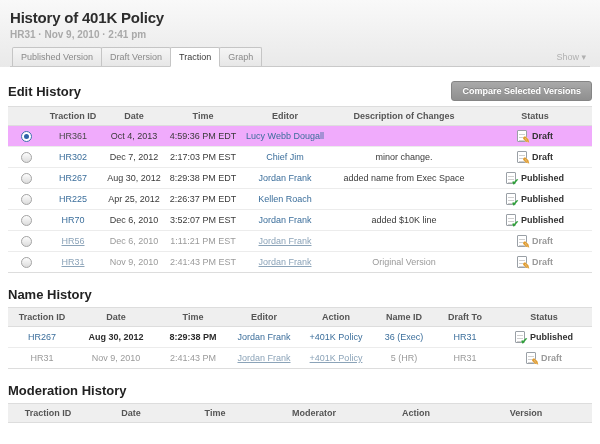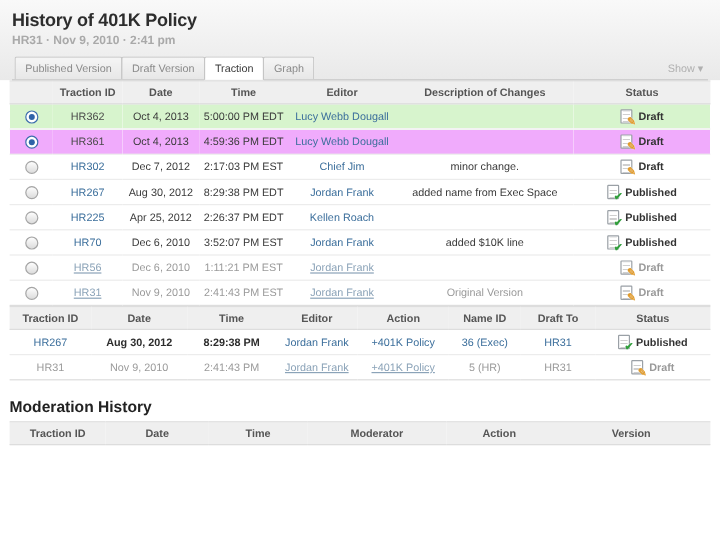--- a/index.html
+++ b/index.html
@@ -74,20 +74,24 @@
     <div class="tab">Published Version</div>
     <div class="tab">Draft Version</div>
     <div class="tab active">Traction</div>
     <div class="tab">Graph</div>
     <div class="show-menu">Show ▾</div>
   </div>
 </div>
 
 <div class="content">
 
+  <div class="section-head">
+    <div class="section-title">Edit History</div>
+    <button class="compare-btn">Compare Selected Versions</button>
+  </div>
   <table>
     <colgroup>
         <col class="c-radio">
         <col class="c-id">
         <col class="c-date">
         <col class="c-time">
         <col class="c-editor">
         <col class="c-desc">
         <col class="c-status">
       </colgroup>
@@ -96,29 +100,20 @@
       <td></td>
       <td>Traction ID</td>
       <td>Date</td>
       <td>Time</td>
       <td>Editor</td>
       <td>Description of Changes</td>
       <td>Status</td>
     </tr>
       </thead>
     <tbody>
-      <tr class="hl-green">
-        <td class="radio-cell"><span class="radio selected"></span></td>
-        <td><span class="plain-id">HR362</span></td>
-        <td>Oct 4, 2013</td>
-        <td>5:00:00 PM EDT</td>
-        <td><a class="lnk">Lucy Webb Dougall</a></td>
-        <td></td>
-        <td><span class="doc-icon"><span class="badge badge-draft">✎</span></span><span class="status-label">Draft</span></td>
-      </tr>
       <tr class="hl-yellow">
         <td class="radio-cell"><span class="radio selected"></span></td>
         <td><span class="plain-id">HR361</span></td>
         <td>Oct 4, 2013</td>
         <td>4:59:36 PM EDT</td>
         <td><a class="lnk">Lucy Webb Dougall</a></td>
         <td></td>
         <td><span class="doc-icon"><span class="badge badge-draft">✎</span></span><span class="status-label">Draft</span></td>
       </tr>
       <tr>
@@ -171,20 +166,23 @@
         <td><a class="lnk">HR31</a></td>
         <td>Nov 9, 2010</td>
         <td>2:41:43 PM EST</td>
         <td><a class="lnk">Jordan Frank</a></td>
         <td>Original Version</td>
         <td><span class="doc-icon"><span class="badge badge-draft">✎</span></span><span class="status-label">Draft</span></td>
       </tr>
     </tbody>
   </table>
 
+  <div class="section-head">
+    <div class="section-title">Name History</div>
+  </div>
   <table>
     <colgroup>
         <col class="n-id">
         <col class="n-date">
         <col class="n-time">
         <col class="n-editor">
         <col class="n-action">
         <col class="n-nameid">
         <col class="n-linked">
         <col class="n-status">

